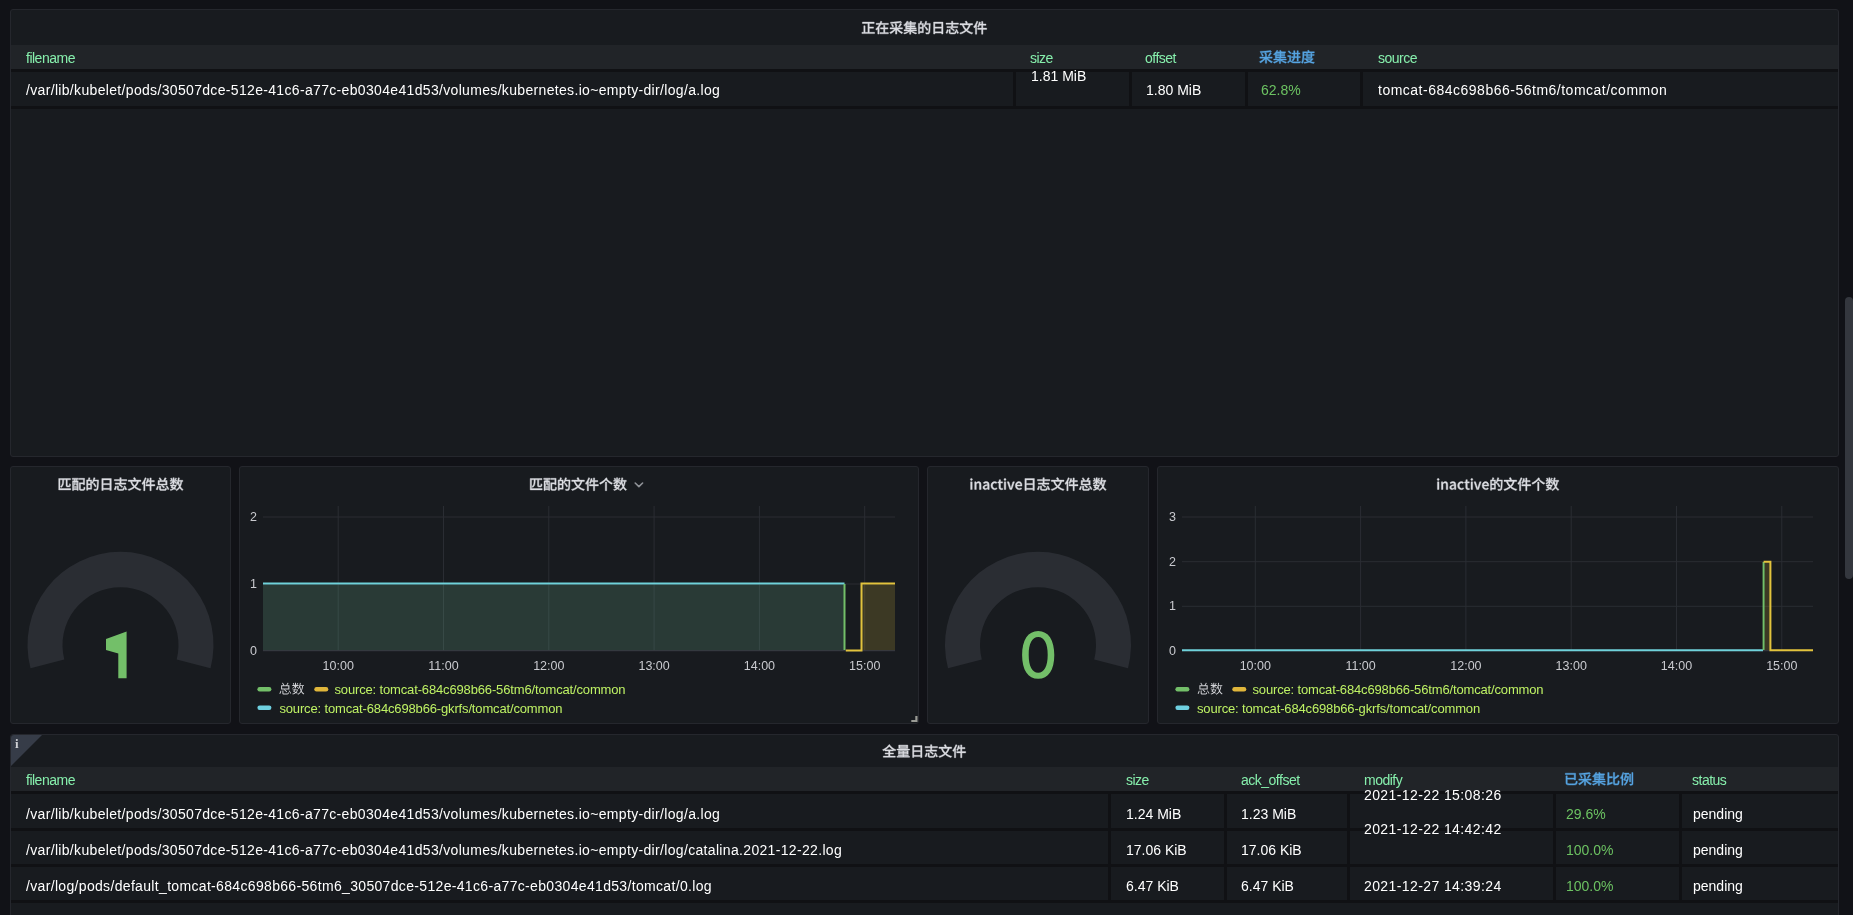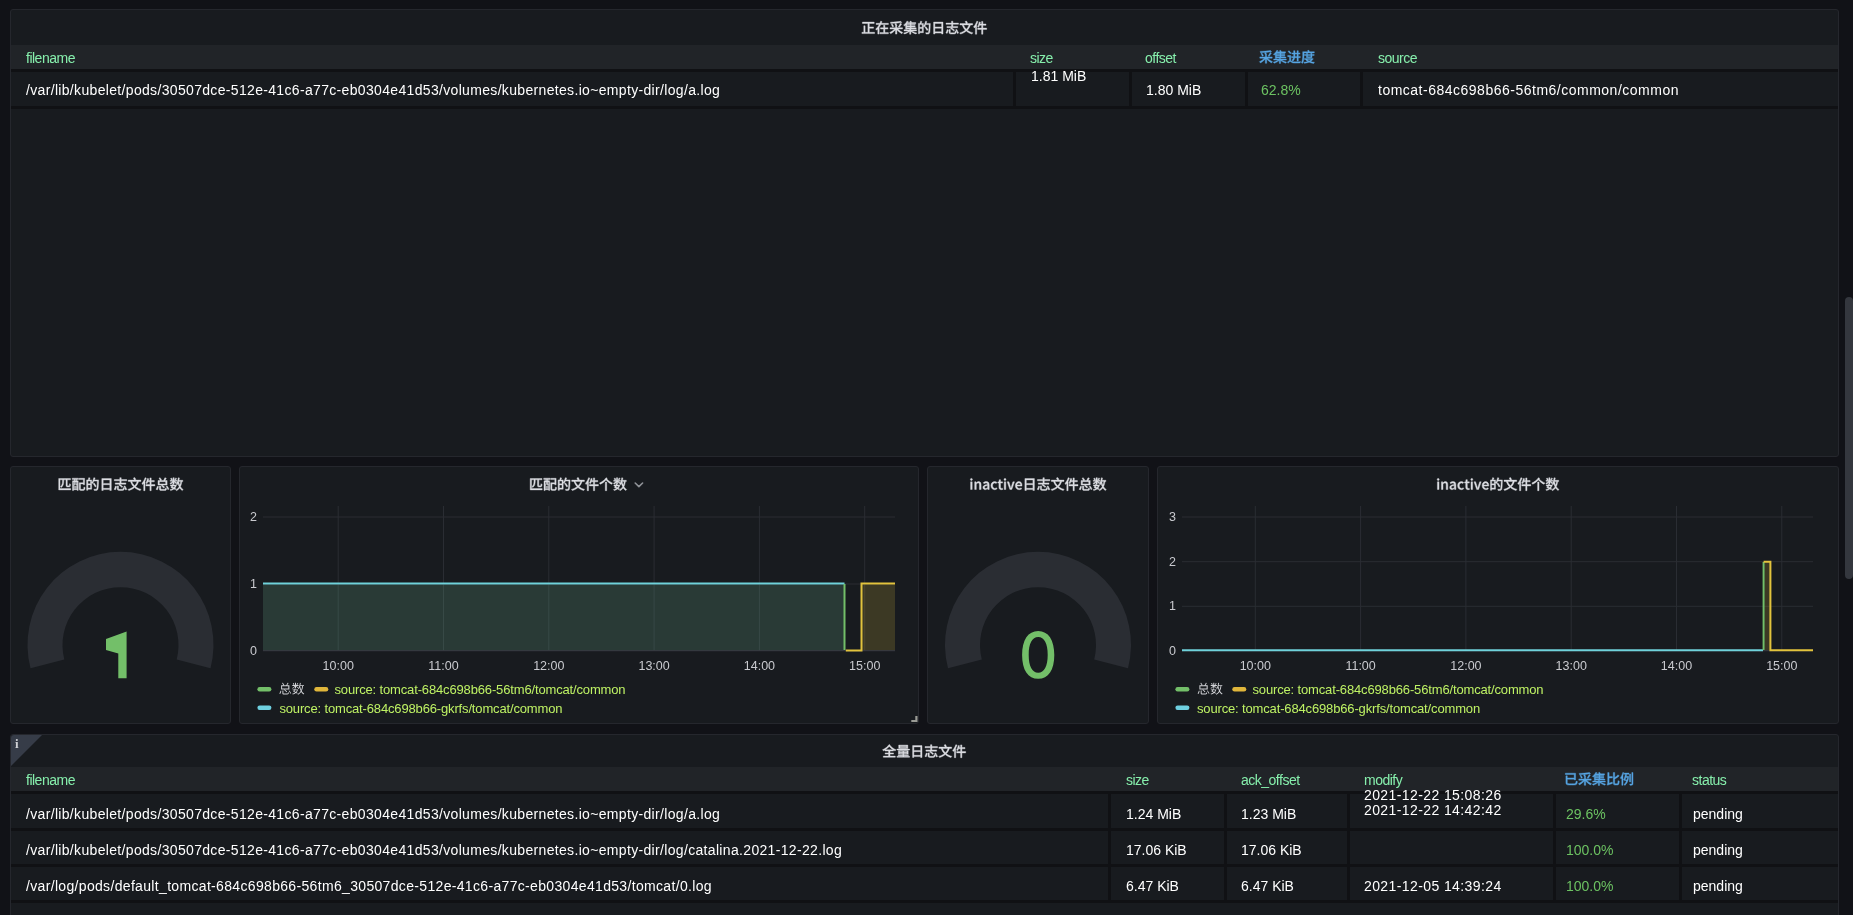--- a/index.html
+++ b/index.html
@@ -29,21 +29,21 @@
 <div class="sep" style="left:11px;top:69px;width:1827px;height:2.5px"></div>
 <div class="sep" style="left:11px;top:106px;width:1827px;height:3px"></div>
 <div class="sep" style="left:1013px;top:71.5px;width:3px;height:34.5px"></div>
 <div class="sep" style="left:1129px;top:71.5px;width:3px;height:34.5px"></div>
 <div class="sep" style="left:1245px;top:71.5px;width:3px;height:34.5px"></div>
 <div class="sep" style="left:1360px;top:71.5px;width:3px;height:34.5px"></div>
 <div class="t" style="left:26px;top:82.5px;letter-spacing:0.33px">/var/lib/kubelet/pods/30507dce-512e-41c6-a77c-eb0304e41d53/volumes/kubernetes.io~empty-dir/log/a.log</div>
 <div class="t" style="left:1031px;top:69px">1.81 MiB</div>
 <div class="t" style="left:1146px;top:82.5px">1.80 MiB</div>
 <div class="t grn" style="left:1261px;top:82.5px">62.8%</div>
-<div class="t" style="left:1378px;top:82.5px;letter-spacing:0.5px">tomcat-684c698b66-56tm6/common/common</div>
+<div class="t" style="left:1378px;top:82.5px;letter-spacing:0.5px">tomcat-684c698b66-56tm6/tomcat/common</div>
 
 <div class="ax" style="left:313.2px;top:659.5px;width:50px;text-align:center">10:00</div>
 <div class="ax" style="left:418.5px;top:659.5px;width:50px;text-align:center">11:00</div>
 <div class="ax" style="left:523.8px;top:659.5px;width:50px;text-align:center">12:00</div>
 <div class="ax" style="left:629.0999999999999px;top:659.5px;width:50px;text-align:center">13:00</div>
 <div class="ax" style="left:734.4px;top:659.5px;width:50px;text-align:center">14:00</div>
 <div class="ax" style="left:839.7px;top:659.5px;width:50px;text-align:center">15:00</div>
 <div class="ax" style="left:217px;top:511px;width:40px;text-align:right">2</div>
 <div class="ax" style="left:217px;top:578px;width:40px;text-align:right">1</div>
 <div class="ax" style="left:217px;top:644.7px;width:40px;text-align:right">0</div>
@@ -78,27 +78,27 @@
 <div class="sep" style="left:1679px;top:793.5px;width:3px;height:106px"></div>
 <div class="t" style="left:26px;top:807px;letter-spacing:0.33px">/var/lib/kubelet/pods/30507dce-512e-41c6-a77c-eb0304e41d53/volumes/kubernetes.io~empty-dir/log/a.log</div>
 <div class="t" style="left:1126px;top:807px">1.24 MiB</div>
 <div class="t" style="left:1241px;top:807px">1.23 MiB</div>
 <div class="t" style="left:1364px;top:788px;letter-spacing:0.4px">2021-12-22 15:08:26</div>
 <div class="t grn" style="left:1566px;top:807px">29.6%</div>
 <div class="t" style="left:1693px;top:807px">pending</div>
 <div class="t" style="left:26px;top:843.4px;letter-spacing:0.33px">/var/lib/kubelet/pods/30507dce-512e-41c6-a77c-eb0304e41d53/volumes/kubernetes.io~empty-dir/log/catalina.2021-12-22.log</div>
 <div class="t" style="left:1126px;top:843.4px">17.06 KiB</div>
 <div class="t" style="left:1241px;top:843.4px">17.06 KiB</div>
-<div class="t" style="left:1364px;top:803px;letter-spacing:0.4px">2021-12-22 14:42:42</div>
+<div class="t" style="left:1364px;top:822px;letter-spacing:0.4px">2021-12-22 14:42:42</div>
 <div class="t grn" style="left:1566px;top:843.4px">100.0%</div>
 <div class="t" style="left:1693px;top:843.4px">pending</div>
 <div class="t" style="left:26px;top:879.4px;letter-spacing:0.33px">/var/log/pods/default_tomcat-684c698b66-56tm6_30507dce-512e-41c6-a77c-eb0304e41d53/tomcat/0.log</div>
 <div class="t" style="left:1126px;top:879.4px">6.47 KiB</div>
 <div class="t" style="left:1241px;top:879.4px">6.47 KiB</div>
-<div class="t" style="left:1364px;top:879.4px;letter-spacing:0.4px">2021-12-05 14:39:24</div>
+<div class="t" style="left:1364px;top:879.4px;letter-spacing:0.4px">2021-12-27 14:39:24</div>
 <div class="t grn" style="left:1566px;top:879.4px">100.0%</div>
 <div class="t" style="left:1693px;top:879.4px">pending</div>
 <div class="abs" style="left:1845px;top:297px;width:8px;height:282px;background:#34373e;border-radius:4px"></div>
 <svg class="abs" style="left:0;top:0" width="1853" height="915" viewBox="0 0 1853 915">
     <path fill="#2a2d33" d="M30.5,668.3 A93.0,93.0 0 1 1 210.5,668.3 L176.7,659.5 A58.0,58.0 0 1 0 64.3,659.5 Z"></path>
     <path fill="#2a2d33" d="M948.0,668.3 A93.0,93.0 0 1 1 1128.0,668.3 L1094.2,659.5 A58.0,58.0 0 1 0 981.8,659.5 Z"></path>
     <path stroke="#2a2d33" stroke-width="1" fill="none" d="M338.2,506 V650.5 M443.5,506 V650.5 M548.8,506 V650.5 M654.1,506 V650.5 M759.4,506 V650.5 M864.7,506 V650.5 M263,517 H895 M263,584 H895"></path>
     <rect x="263" y="584.5" width="581.5" height="66" fill="#73bf69" fill-opacity="0.12"></rect>
     <rect x="263" y="584.5" width="581.5" height="66" fill="#6ed0e0" fill-opacity="0.08"></rect>
     <rect x="862" y="584.5" width="33" height="66" fill="#e2c33d" fill-opacity="0.18"></rect>

